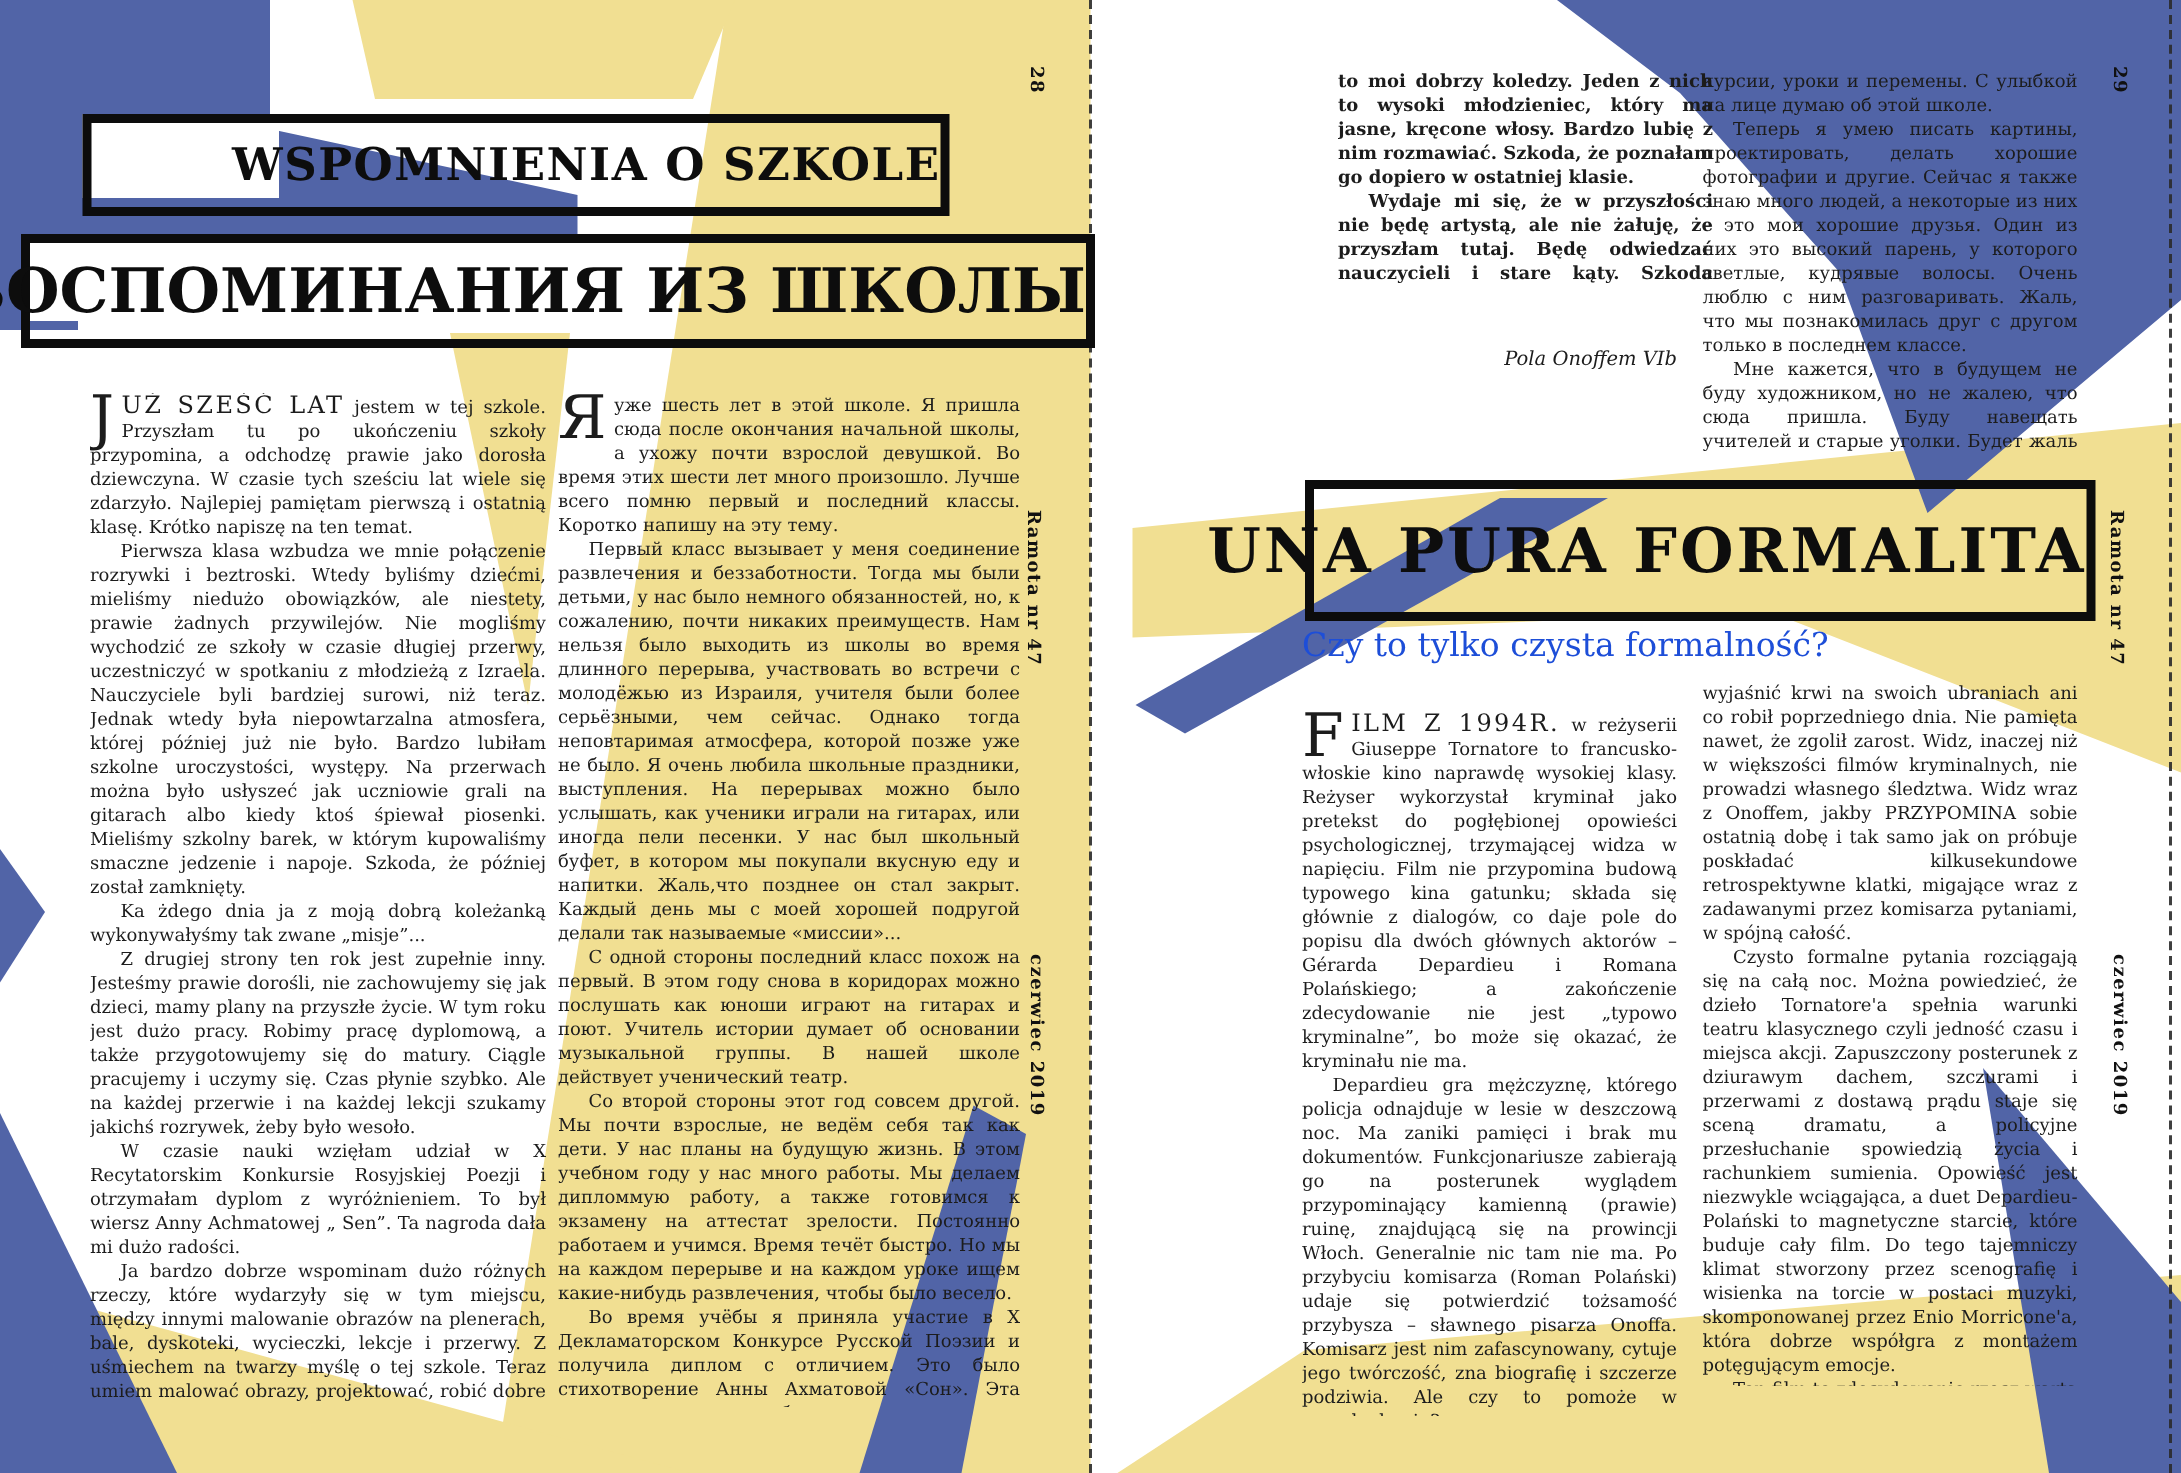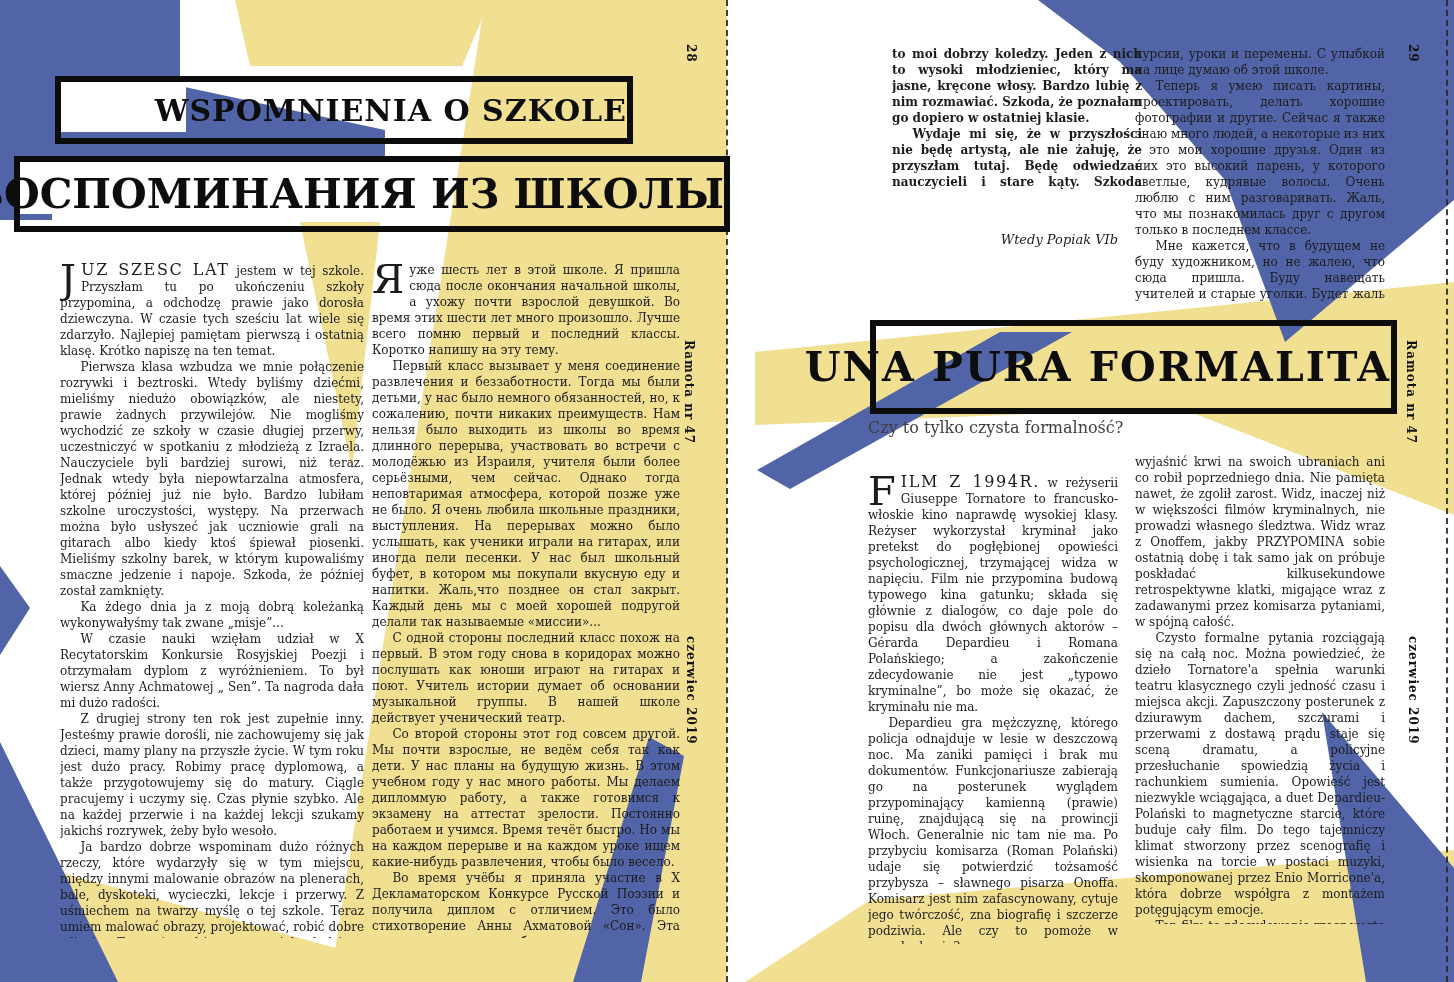--- a/index.html
+++ b/index.html
@@ -8,21 +8,21 @@
   .bg{position:absolute;left:0;top:0;width:1454px;height:982px;}
   .dash{position:absolute;top:0;height:982px;width:0;border-left:2px dashed #2b2b2b;opacity:.9;}
   .titlebox{position:absolute;border:6px solid #0c0c0c;display:flex;align-items:center;justify-content:flex-end;background:transparent;}
   .titlebox h1{margin:0;font-weight:bold;letter-spacing:1px;white-space:nowrap;color:#0d0d0d;}
   .col{position:absolute;font-size:12px;line-height:16px;text-align:justify;overflow:hidden;}
   .para{margin:0;text-indent:1.7em;}
   .para.nodent{text-indent:0;}
   .dropcap{float:left;font-size:40px;line-height:31px;padding:2px 5px 0 0;}
   .lead{font-size:16px;letter-spacing:1.6px;}
   .sig{position:absolute;font-style:italic;font-size:13px;text-align:right;}
-  .subtitle{position:absolute;font-size:16px;color:#404040;}
+  .subtitle{position:absolute;font-size:22px;color:#1d4ed8;}
   .vtext{position:absolute;writing-mode:vertical-rl;font-size:12px;font-weight:bold;letter-spacing:1px;color:#111;}
 </style>
 </head>
 <body>
 
 <div class="sheet">
 
   <svg class="bg" viewBox="0 0 1454 982" aria-hidden="true">
     <polygon points="485,0 727,0 727,982 330,982" fill="#f1df92"></polygon>
     <polygon points="235,0 490,0 462,66 250,66" fill="#f1df92"></polygon>
@@ -52,22 +52,22 @@
 
     <div class="titlebox" style="left:14px;top:156px;width:704px;height:64px;">
       <h1 style="font-size:41px;letter-spacing:0;">ВОСПОМИНАНИЯ ИЗ ШКОЛЫ</h1>
     </div>
 
     <div class="col" style="left:60px;top:262px;width:304px;height:676px;">
       <p class="para nodent"><span class="dropcap">J</span><span class="lead">UŻ SZEŚĆ LAT</span><span> jestem w tej szkole. Przyszłam tu po ukończeniu szkoły przypomina, a odchodzę prawie jako dorosła dziewczyna. W czasie tych sześciu lat wiele się zdarzyło. Najlepiej pamiętam pierwszą i ostatnią klasę. Krótko napiszę na ten temat.</span></p>
       <div>
           <p class="para">Pierwsza klasa wzbudza we mnie połączenie rozrywki i beztroski. Wtedy byliśmy dziećmi, mieliśmy niedużo obowiązków, ale niestety, prawie żadnych przywilejów. Nie mogliśmy wychodzić ze szkoły w czasie długiej przerwy, uczestniczyć w spotkaniu z młodzieżą z Izraela. Nauczyciele byli bardziej surowi, niż teraz. Jednak wtedy była niepowtarzalna atmosfera, której później już nie było. Bardzo lubiłam szkolne uroczystości, występy. Na przerwach można było usłyszeć jak uczniowie grali na gitarach albo kiedy ktoś śpiewał piosenki. Mieliśmy szkolny barek, w którym kupowaliśmy smaczne jedzenie i napoje. Szkoda, że później został zamknięty.</p>
           <p class="para">Ka żdego dnia ja z moją dobrą koleżanką wykonywałyśmy tak zwane „misje”...</p>
+          <p class="para">Z drugiej strony ten rok jest zupełnie inny. Jesteśmy prawie dorośli, nie zachowujemy się jak dzieci, mamy plany na przyszłe życie. W tym roku jest dużo pracy. Robimy pracę dyplomową, a także przygotowujemy się do matury. Ciągle pracujemy i uczymy się. Czas płynie szybko. Ale na każdej przerwie i na każdej lekcji szukamy jakichś rozrywek, żeby było wesoło.</p>
           <p class="para">W czasie nauki wzięłam udział w X Recytatorskim Konkursie Rosyjskiej Poezji i otrzymałam dyplom z wyróżnieniem. To był wiersz Anny Achmatowej „ Sen”. Ta nagroda dała mi dużo radości.</p>
-          <p class="para">Z drugiej strony ten rok jest zupełnie inny. Jesteśmy prawie dorośli, nie zachowujemy się jak dzieci, mamy plany na przyszłe życie. W tym roku jest dużo pracy. Robimy pracę dyplomową, a także przygotowujemy się do matury. Ciągle pracujemy i uczymy się. Czas płynie szybko. Ale na każdej przerwie i na każdej lekcji szukamy jakichś rozrywek, żeby było wesoło.</p>
           <p class="para">Ja bardzo dobrze wspominam dużo różnych rzeczy, które wydarzyły się w tym miejscu, między innymi malowanie obrazów na plenerach, bale, dyskoteki, wycieczki, lekcje i przerwy. Z uśmiechem na twarzy myślę o tej szkole. Teraz umiem malować obrazy, projektować, robić dobre zdjęcia. Teraz ja także znam wielu ludzi, a niektórzy</p>
         </div>
     </div>
 
     <div class="col" style="left:372px;top:262px;width:308px;height:676px;">
       <p class="para nodent"><span class="dropcap">Я</span><span> уже шесть лет в этой школе. Я пришла сюда после окончания начальной школы, а ухожу почти взрослой девушкой. Во время этих шести лет много произошло. Лучше всего помню первый и последний классы. Коротко напишу на эту тему.</span></p>
       <div>
           <p class="para">Первый класс вызывает у меня соединение развлечения и беззаботности. Тогда мы были детьми, у нас было немного обязанностей, но, к сожалению, почти никаких преимуществ. Нам нельзя было выходить из школы во время длинного перерыва, участвовать во встречи с молодёжью из Израиля, учителя были более серьёзными, чем сейчас. Однако тогда неповтаримая атмосфера, которой позже уже не было. Я очень любила школьные праздники, выступления. На перерывах можно было услышать, как ученики играли на гитарах, или иногда пели песенки. У нас был школьный буфет, в котором мы покупали вкусную еду и напитки. Жаль,что позднее он стал закрыт. Каждый день мы с моей хорошей подругой делали так называемые «миссии»...</p>
           <p class="para">С одной стороны последний класс похож на первый. В этом году снова в коридорах можно послушать как юноши играют на гитарах и поют. Учитель истории думает об основании музыкальной группы. В нашей школе действует ученический театр.</p>
           <p class="para">Со второй стороны этот год совсем другой. Мы почти взрослые, не ведём себя так как дети. У нас планы на будущую жизнь. В этом учебном году у нас много работы. Мы делаем дипломмую работу, а также готовимся к экзамену на аттестат зрелости. Постоянно работаем и учимся. Время течёт быстро. Но мы на каждом перерыве и на каждом уроке ищем какие-нибудь развлечения, чтобы было весело.</p>
@@ -82,21 +82,21 @@
 
   <div>
 
     <div class="col" style="left:892px;top:46px;width:250px;height:144px;font-weight:bold;">
       <p class="para nodent">to moi dobrzy koledzy. Jeden z nich to wysoki młodzieniec, który ma jasne, kręcone włosy. Bardzo lubię z nim rozmawiać. Szkoda, że poznałam go dopiero w ostatniej klasie.</p>
       <div>
           <p class="para">Wydaje mi się, że w przyszłości nie będę artystą, ale nie żałuję, że przyszłam tutaj. Będę odwiedzać nauczycieli i stare kąty. Szkoda będzie się pożegnać.</p>
         </div>
     </div>
 
-    <div class="sig" style="left:868px;top:232px;width:250px;">Wtedy Popiak VIb</div>
+    <div class="sig" style="left:868px;top:232px;width:250px;">Pola Onoffem VIb</div>
 
     <div class="col" style="left:1135px;top:46px;width:250px;height:260px;">
       <p class="para nodent">курсии, уроки и перемены. С улыбкой на лице думаю об этой школе.</p>
       <div>
           <p class="para">Теперь я умею писать картины, проектировать, делать хорошие фотографии и другие. Сейчас я также знаю много людей, а некоторые из них – это мои хорошие друзья. Один из них это высокий парень, у которого светлые, кудрявые волосы. Очень люблю с ним разговаривать. Жаль, что мы познакомилась друг с другом только в последнем классе.</p>
           <p class="para">Мне кажется, что в будущем не буду художником, но не жалею, что сюда пришла. Буду навещать учителей и старые уголки. Будет жаль прощаться.</p>
         </div>
     </div>
 
     <div class="titlebox" style="left:870px;top:320px;width:515px;height:82px;">

